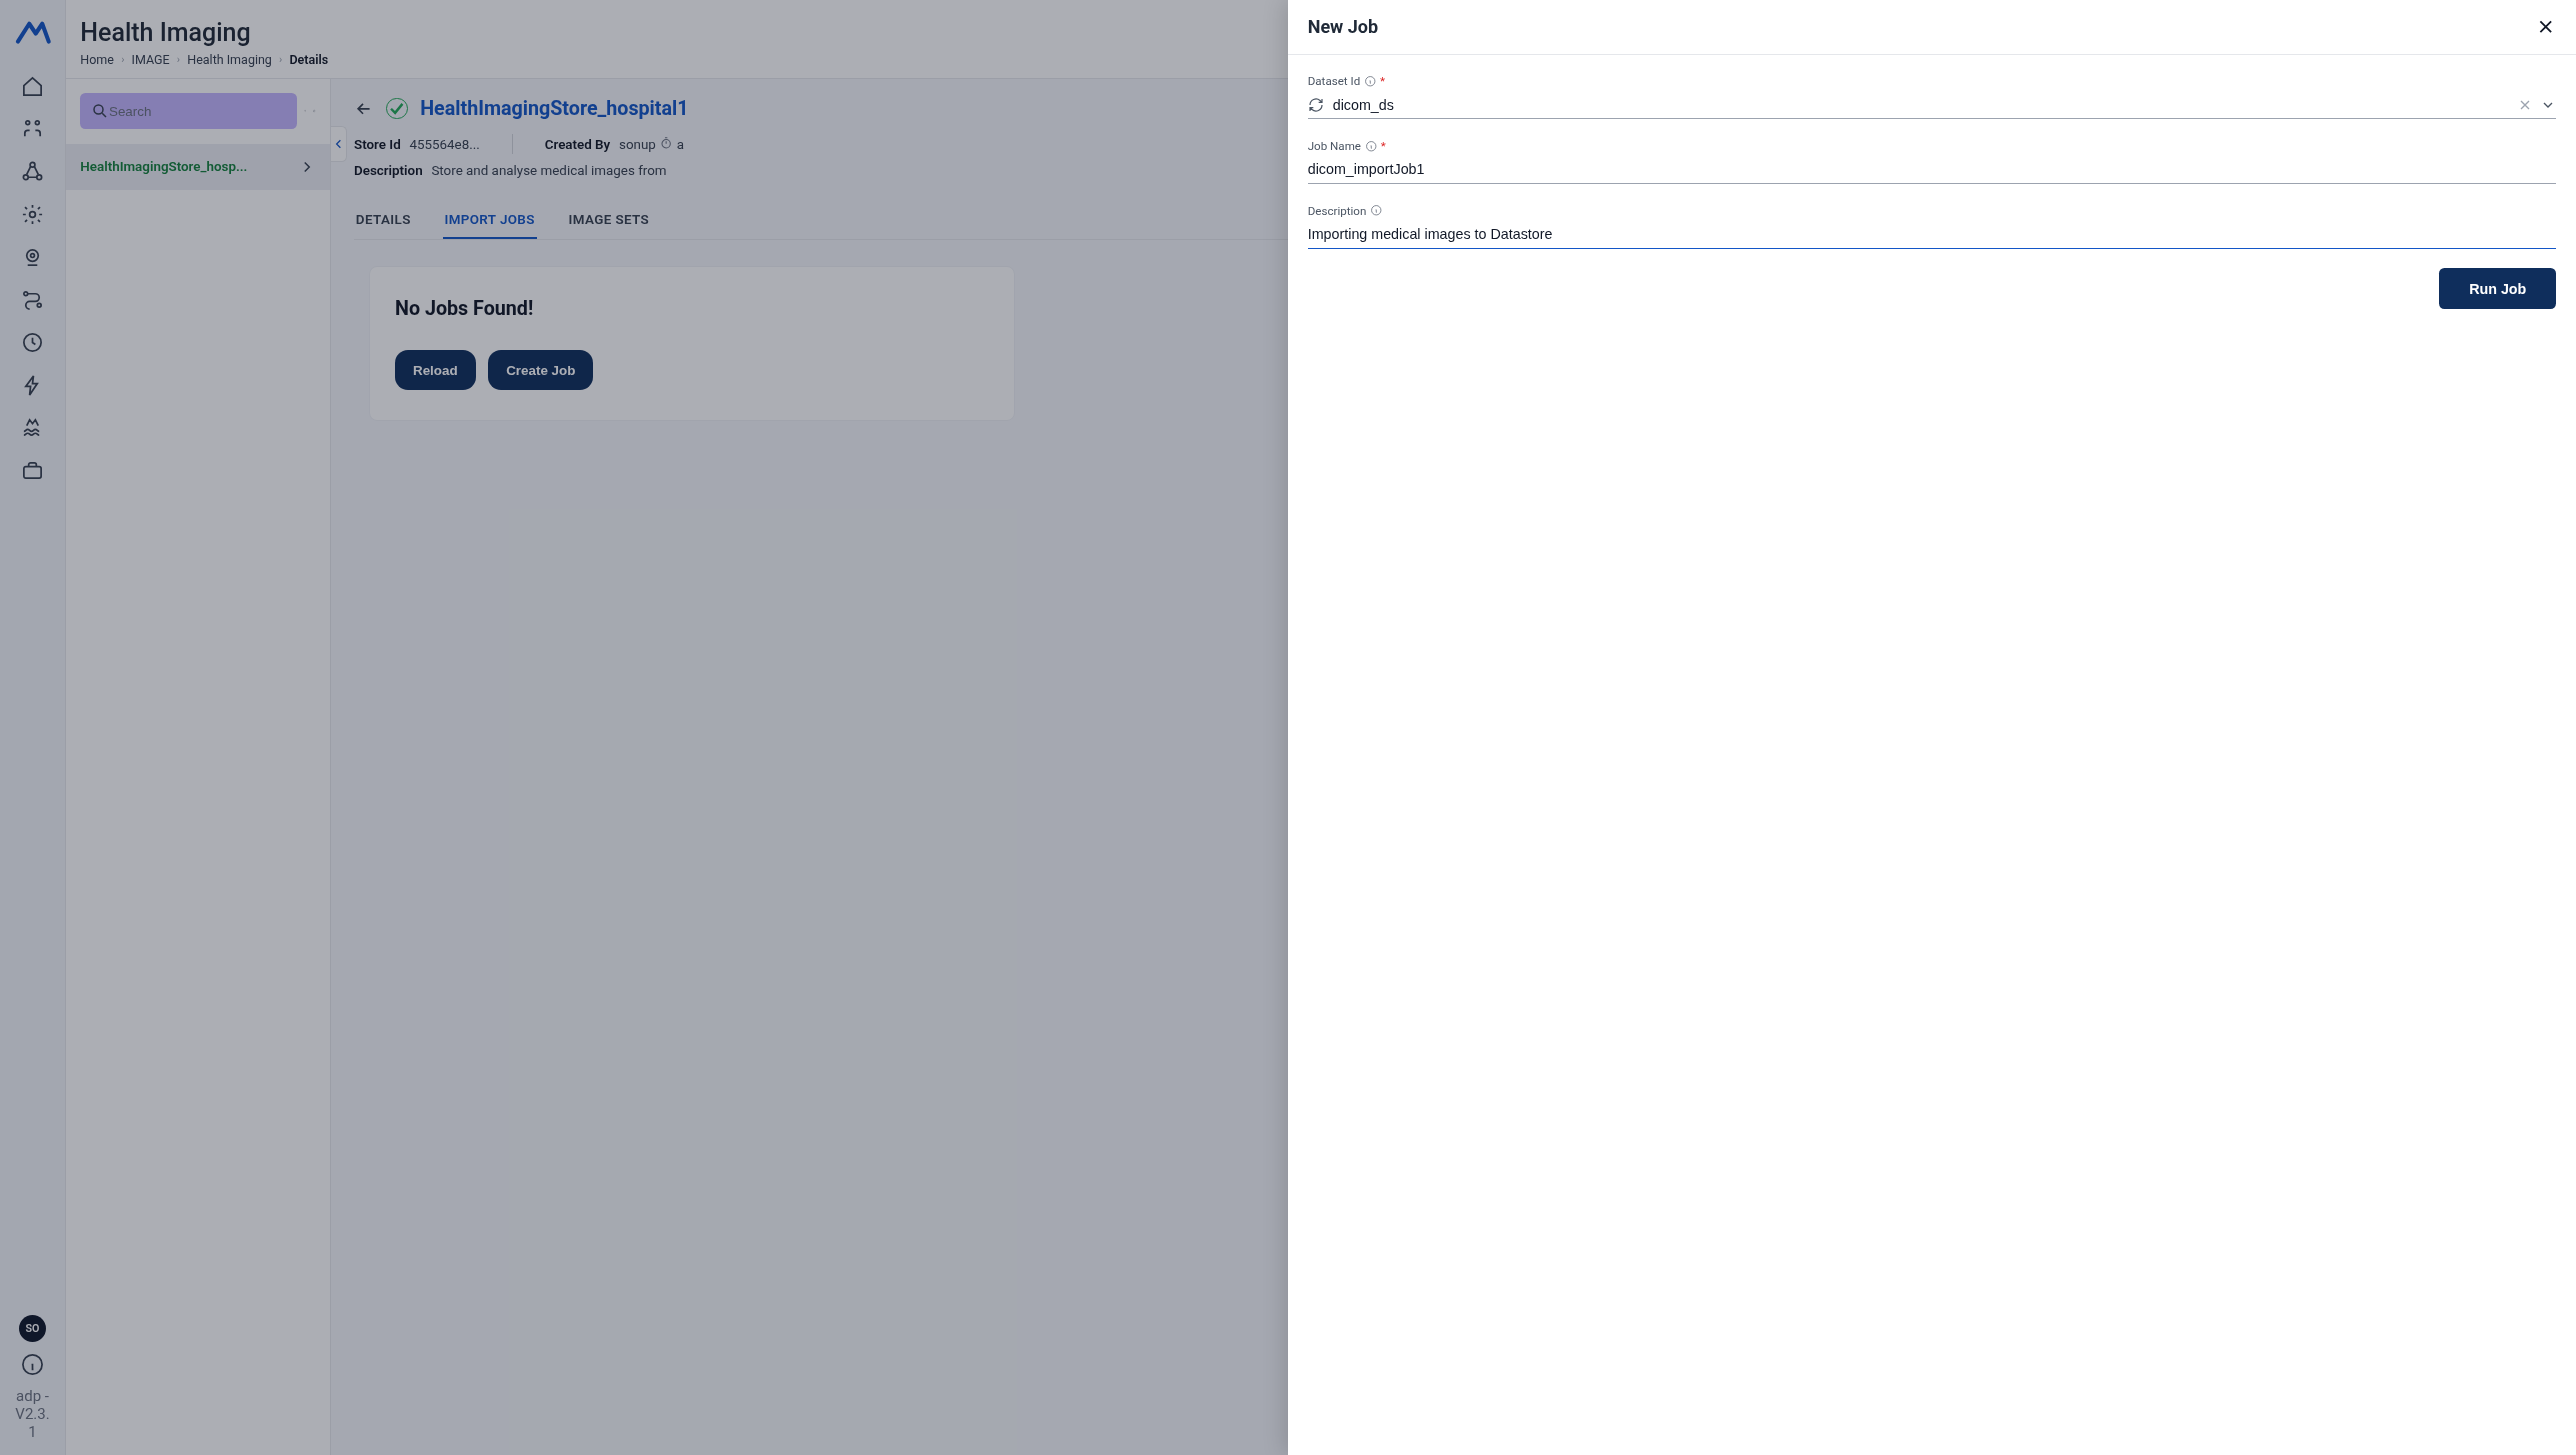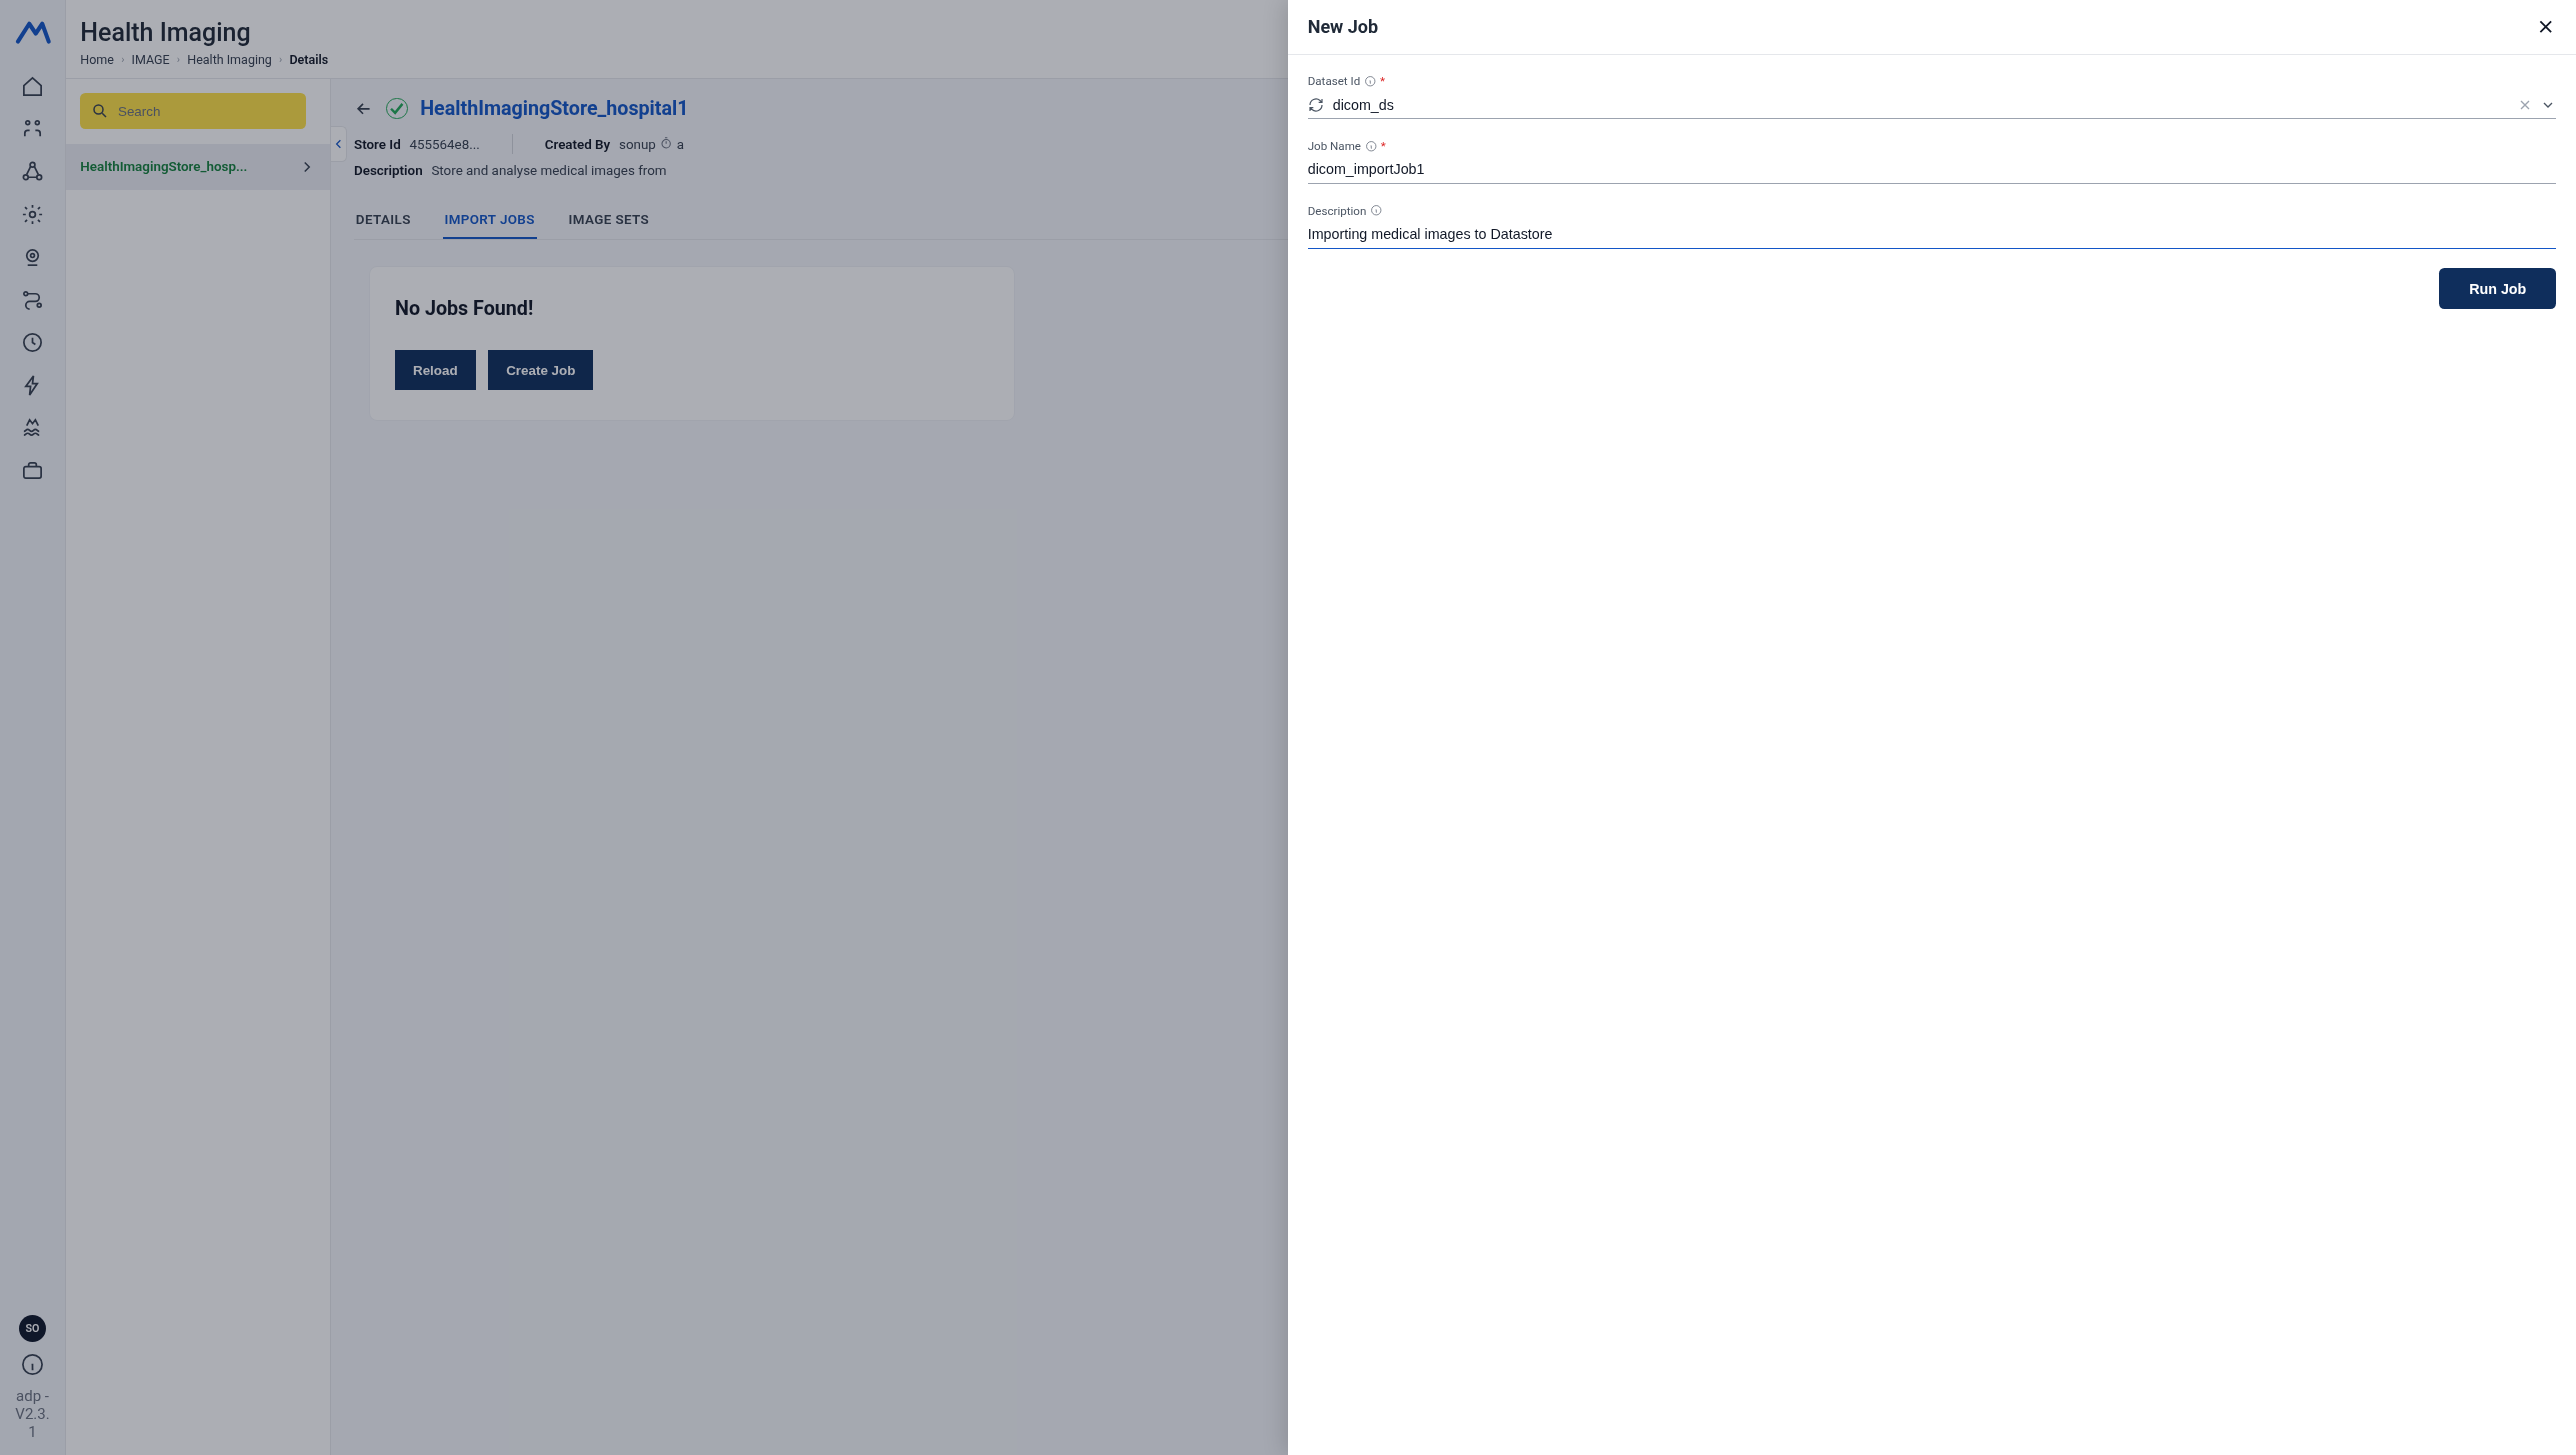--- a/index.html
+++ b/index.html
@@ -25,21 +25,21 @@
   .crumbs { display:flex; align-items:center; gap:7.2px; font-size:12.5px; color:#374151; }
   .crumb { color:#374151; cursor:pointer; }
   .crumb.current { font-weight:600; color:#111827; }
   .chev { color:#9ca3af; font-size:10.7px; }
 
   .content { flex:1; display:flex; min-height:0; background:#f5f6fa; }
 
   
   .list-panel { width:265px; flex:0 0 265px; background:#fff; border-right:0.9px solid #e5e7eb; display:flex; flex-direction:column; }
   .search-row { padding:14.3px; display:flex; align-items:center; gap:7.2px; }
-  .search-box { flex:1; display:flex; align-items:center; gap:9px; background:#fde047; border-radius:5.4px; padding:9px 10.7px; }
+  .search-box { flex:1; display:flex; align-items:center; background:#c4b5fd; border-radius:5.4px; padding:9px 10.7px; }
   .search-box input { border:none; background:transparent; outline:none; font-size:13.4px; flex:1; color:#374151; }
   .search-box input::placeholder { color:#6b7280; }
   .tool-icon { width:18px; height:18px; color:#374151; cursor:pointer; display:flex; align-items:center; justify-content:center; }
   .list-item { display:flex; align-items:center; justify-content:space-between; padding:14.3px 14.3px; background:#ebedf3; cursor:pointer; }
   .list-item-label { font-weight:600; font-size:13.4px; color:#15803d; white-space:nowrap; overflow:hidden; text-overflow:ellipsis; }
 
   
   .detail-panel { flex:1; position:relative; min-width:0; overflow:hidden; }
   .collapse-tab {
     position:absolute; left:0; top:47px; width:16px; height:36px; background:#fff;
@@ -57,21 +57,21 @@
   .meta-sep { width:0.9px; height:19.7px; background:#d1d5db; }
   .clock-icon { width:14.3px; height:14.3px; display:inline-flex; vertical-align:-1.8px; color:#6b7280; }
 
   .tabs { display:flex; gap:30px; margin-top:23px; border-bottom:0.9px solid #e5e7eb; }
   .tab { padding:10.7px 1.8px; font-size:13.4px; font-weight:600; letter-spacing:0.4px; color:#374151; cursor:pointer; border-bottom:2.7px solid transparent; }
   .tab.active { color:#1356c7; border-bottom-color:#1356c7; }
 
   .empty-card { margin:27px 0 0 16px; background:#fff; border-radius:7.2px; padding:30px 25px; max-width:644px; box-shadow:0 0 0 0.9px #eef0f5; }
   .empty-title { font-size:19.7px; font-weight:700; margin-bottom:30px; color:#111827; }
   .btn-row { display:flex; gap:12.5px; }
-  .btn { background:#0f2e5c; color:#fff; border:none; border-radius:0; padding:12.5px 18px; font-size:13.4px; font-weight:600; cursor:pointer; }
+  .btn { background:#0f2e5c; color:#fff; border:none; border-radius:13px; padding:12.5px 18px; font-size:13.4px; font-weight:600; cursor:pointer; }
 
   
   .overlay { position:absolute; inset:0; background:rgba(17,24,39,.35); z-index:50; }
   .drawer {
     position:absolute; top:0; right:0; height:100%; width:50%; background:#fff;
     z-index:60; box-shadow:-3.6px 0 21.5px rgba(0,0,0,.15); display:flex; flex-direction:column;
   }
   .drawer-head { display:flex; align-items:center; justify-content:space-between; padding:16px 19.7px; border-bottom:0.9px solid #e5e7eb; }
   .drawer-title { font-size:18px; font-weight:700; }
   .close-btn { width:21.5px; height:21.5px; color:#111827; cursor:pointer; display:flex; align-items:center; justify-content:center; }

